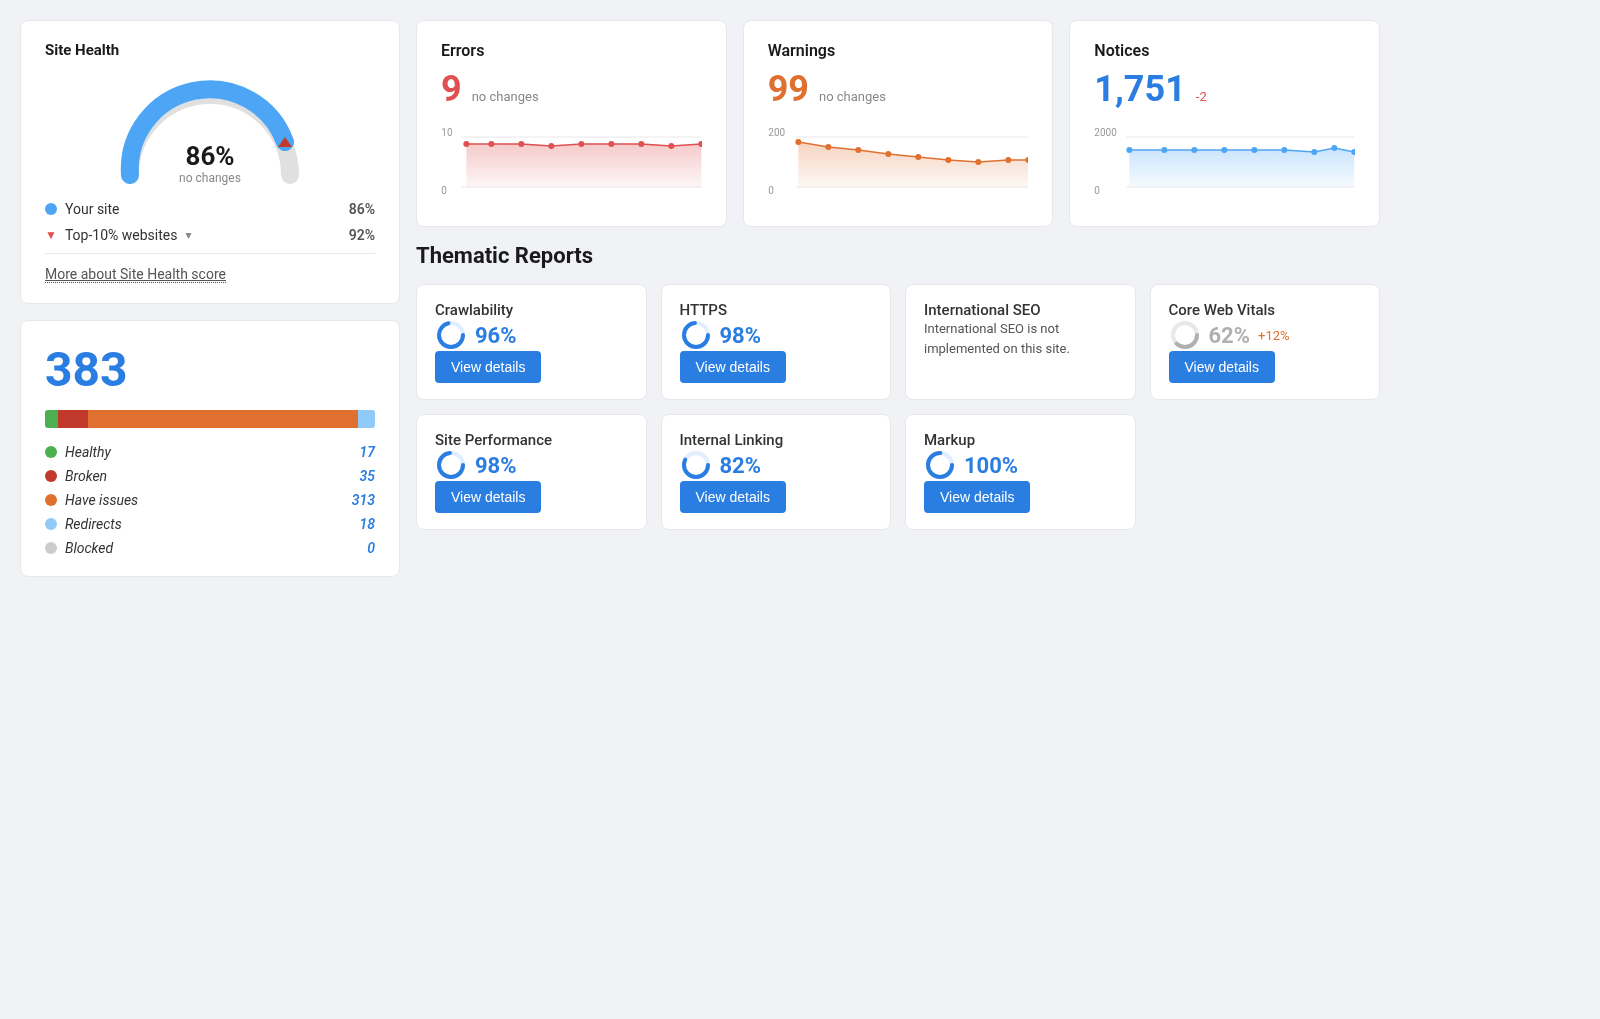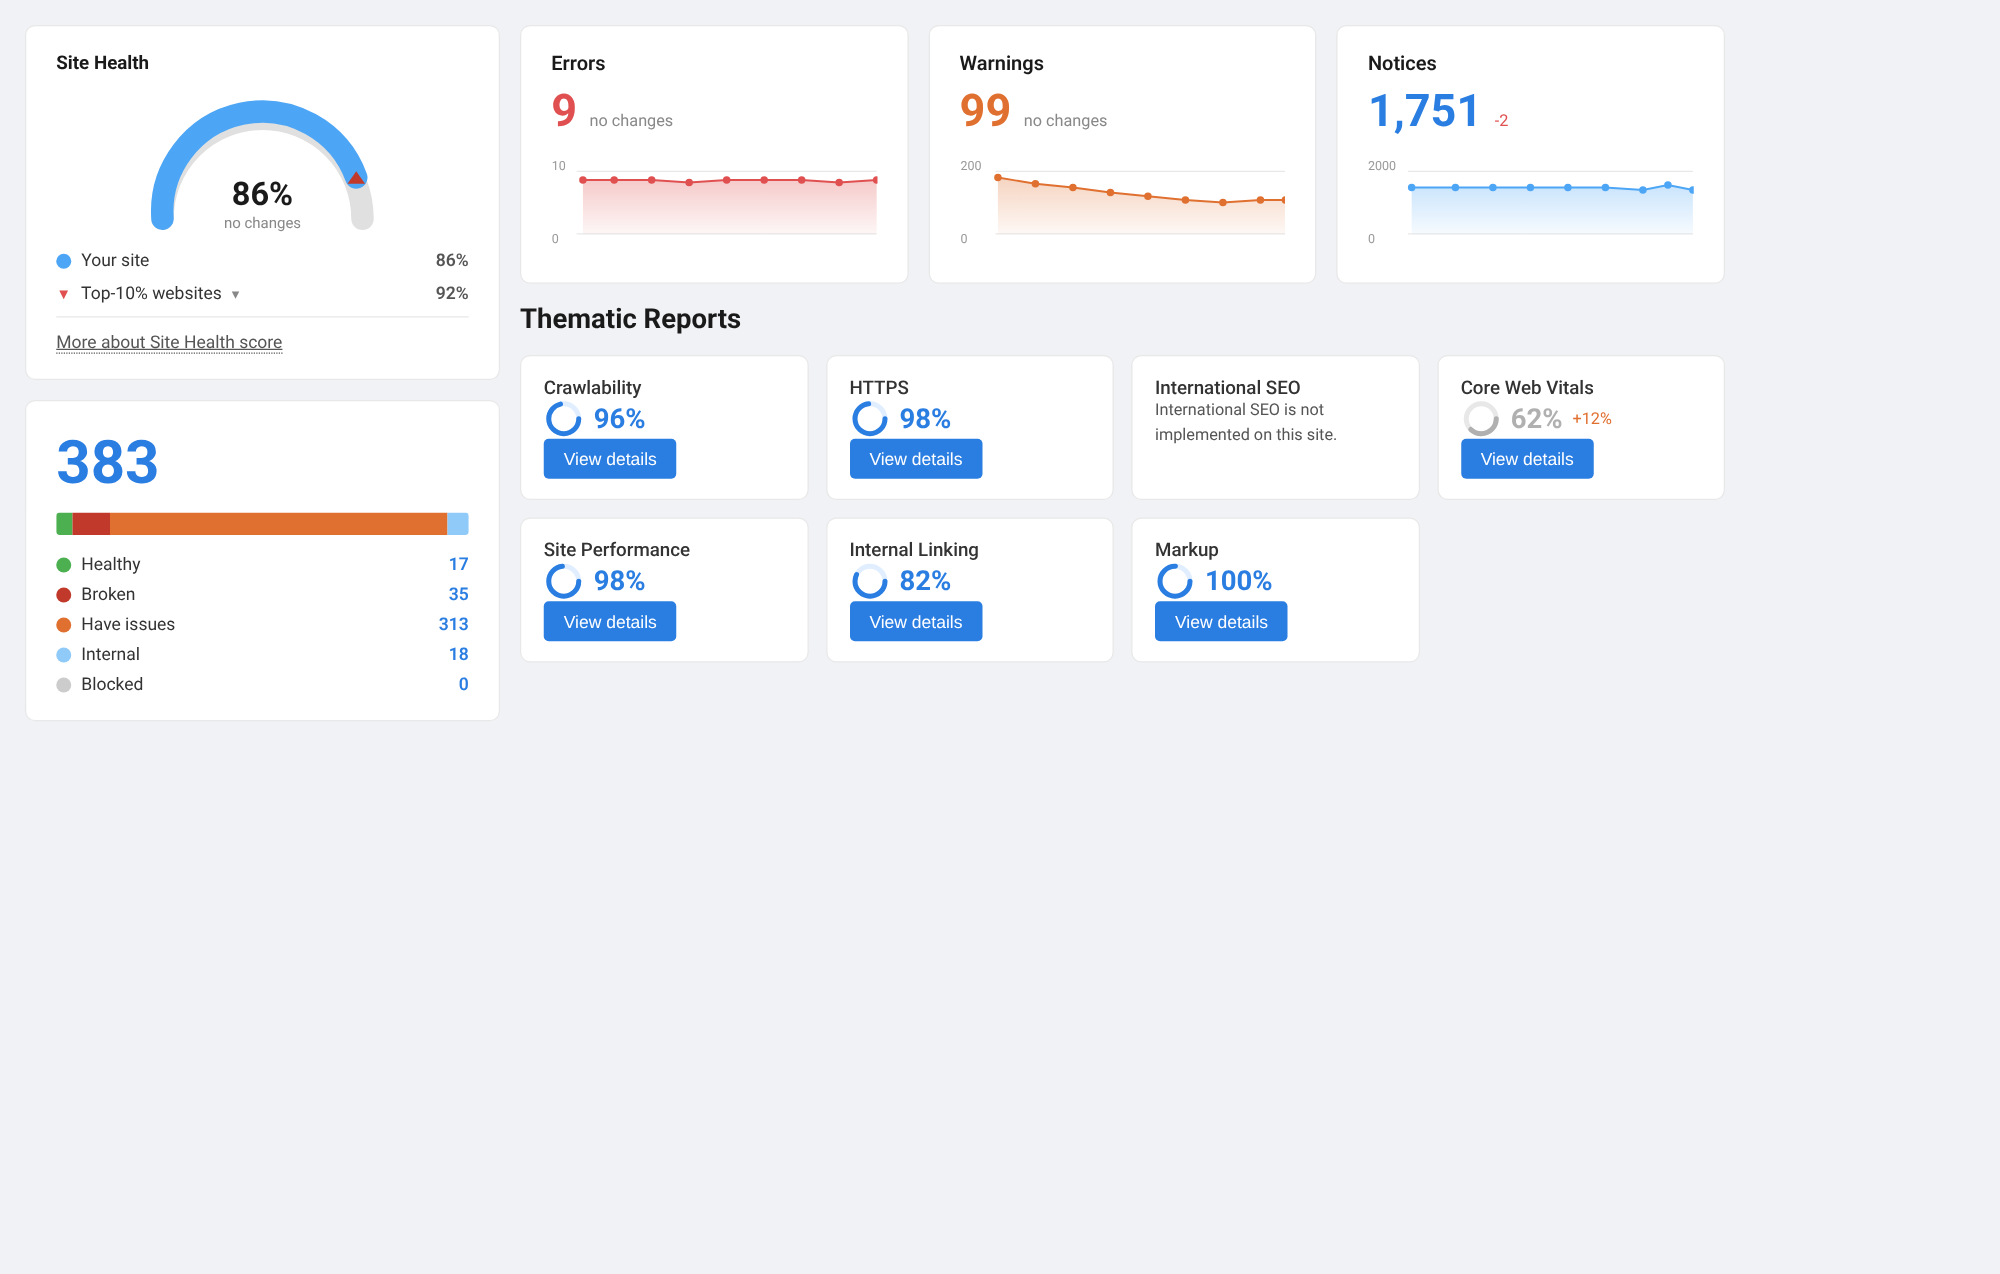--- a/index.html
+++ b/index.html
@@ -118,20 +118,21 @@
       display: flex;
       margin-bottom: 16px;
     }
     .bar-segment {
       height: 100%;
     }
     .crawled-legend {
       display: flex;
       flex-direction: column;
       gap: 8px;
+      font-style: italic;
     }
     .crawled-legend-row {
       display: flex;
       align-items: center;
       justify-content: space-between;
       font-size: 14px;
     }
     .crawled-legend-left {
       display: flex;
       align-items: center;
@@ -346,21 +347,21 @@
         <div class="crawled-legend-row">
           <div class="crawled-legend-left">
             <div class="crawled-dot" style="background:#e07030;"></div>
             <span>Have issues</span>
           </div>
           <span class="crawled-value">313</span>
         </div>
         <div class="crawled-legend-row">
           <div class="crawled-legend-left">
             <div class="crawled-dot" style="background:#90caf9;"></div>
-            <span>Internal</span>
+            <span>Redirects</span>
           </div>
           <span class="crawled-value">18</span>
         </div>
         <div class="crawled-legend-row">
           <div class="crawled-legend-left">
             <div class="crawled-dot" style="background:#ccc;"></div>
             <span>Blocked</span>
           </div>
           <span class="crawled-value">0</span>
         </div>

